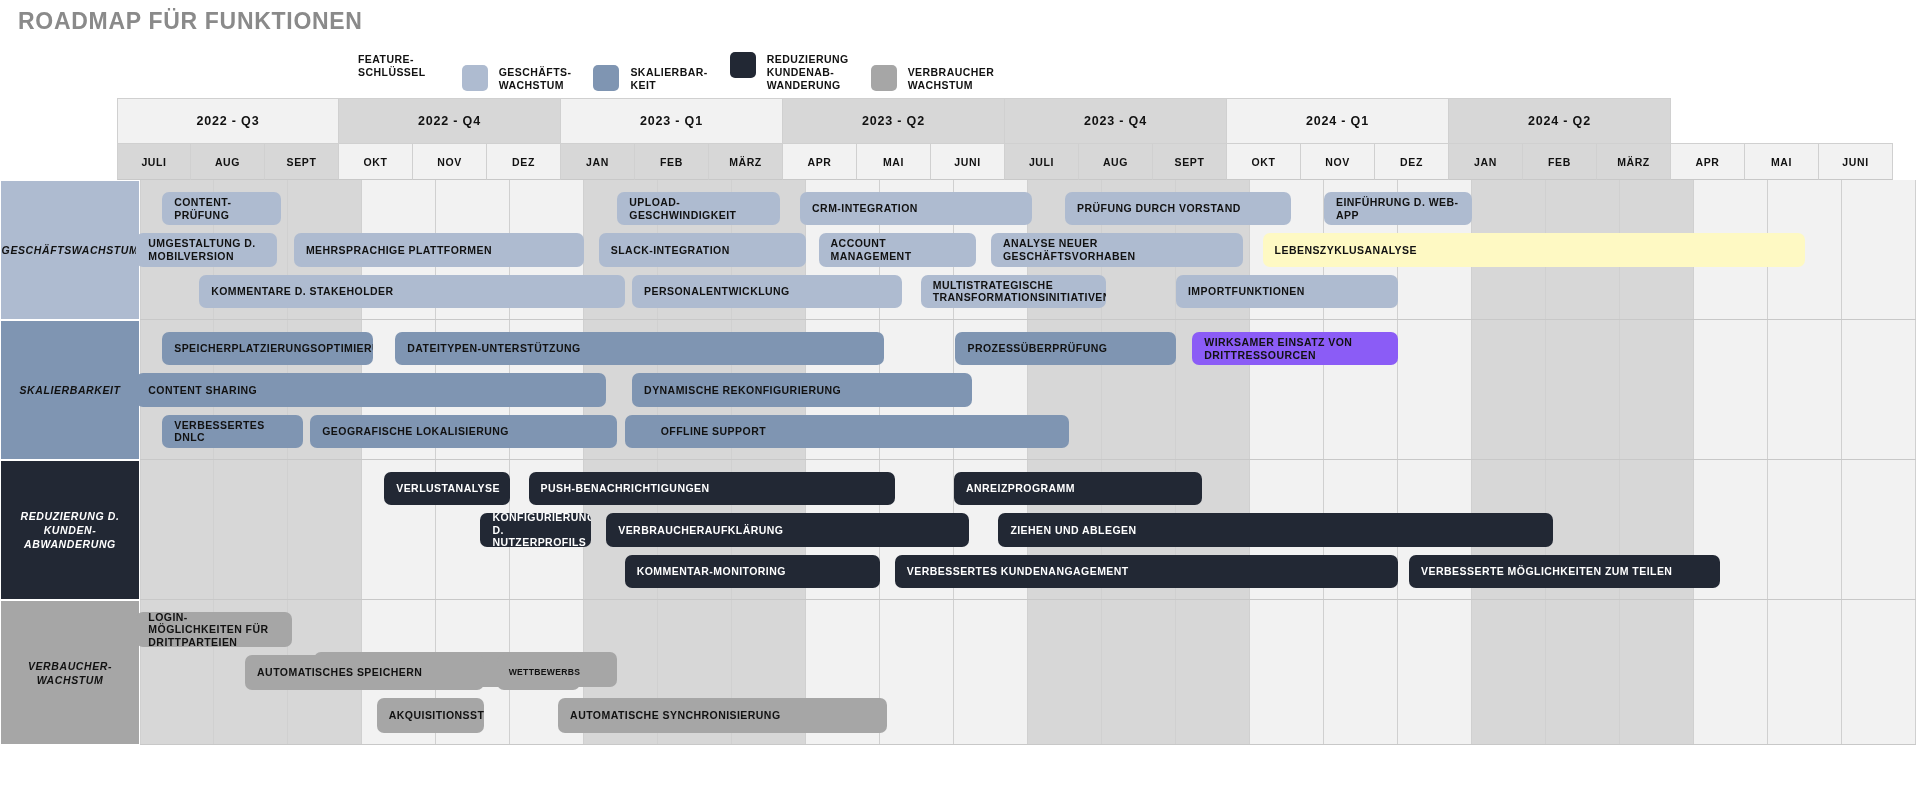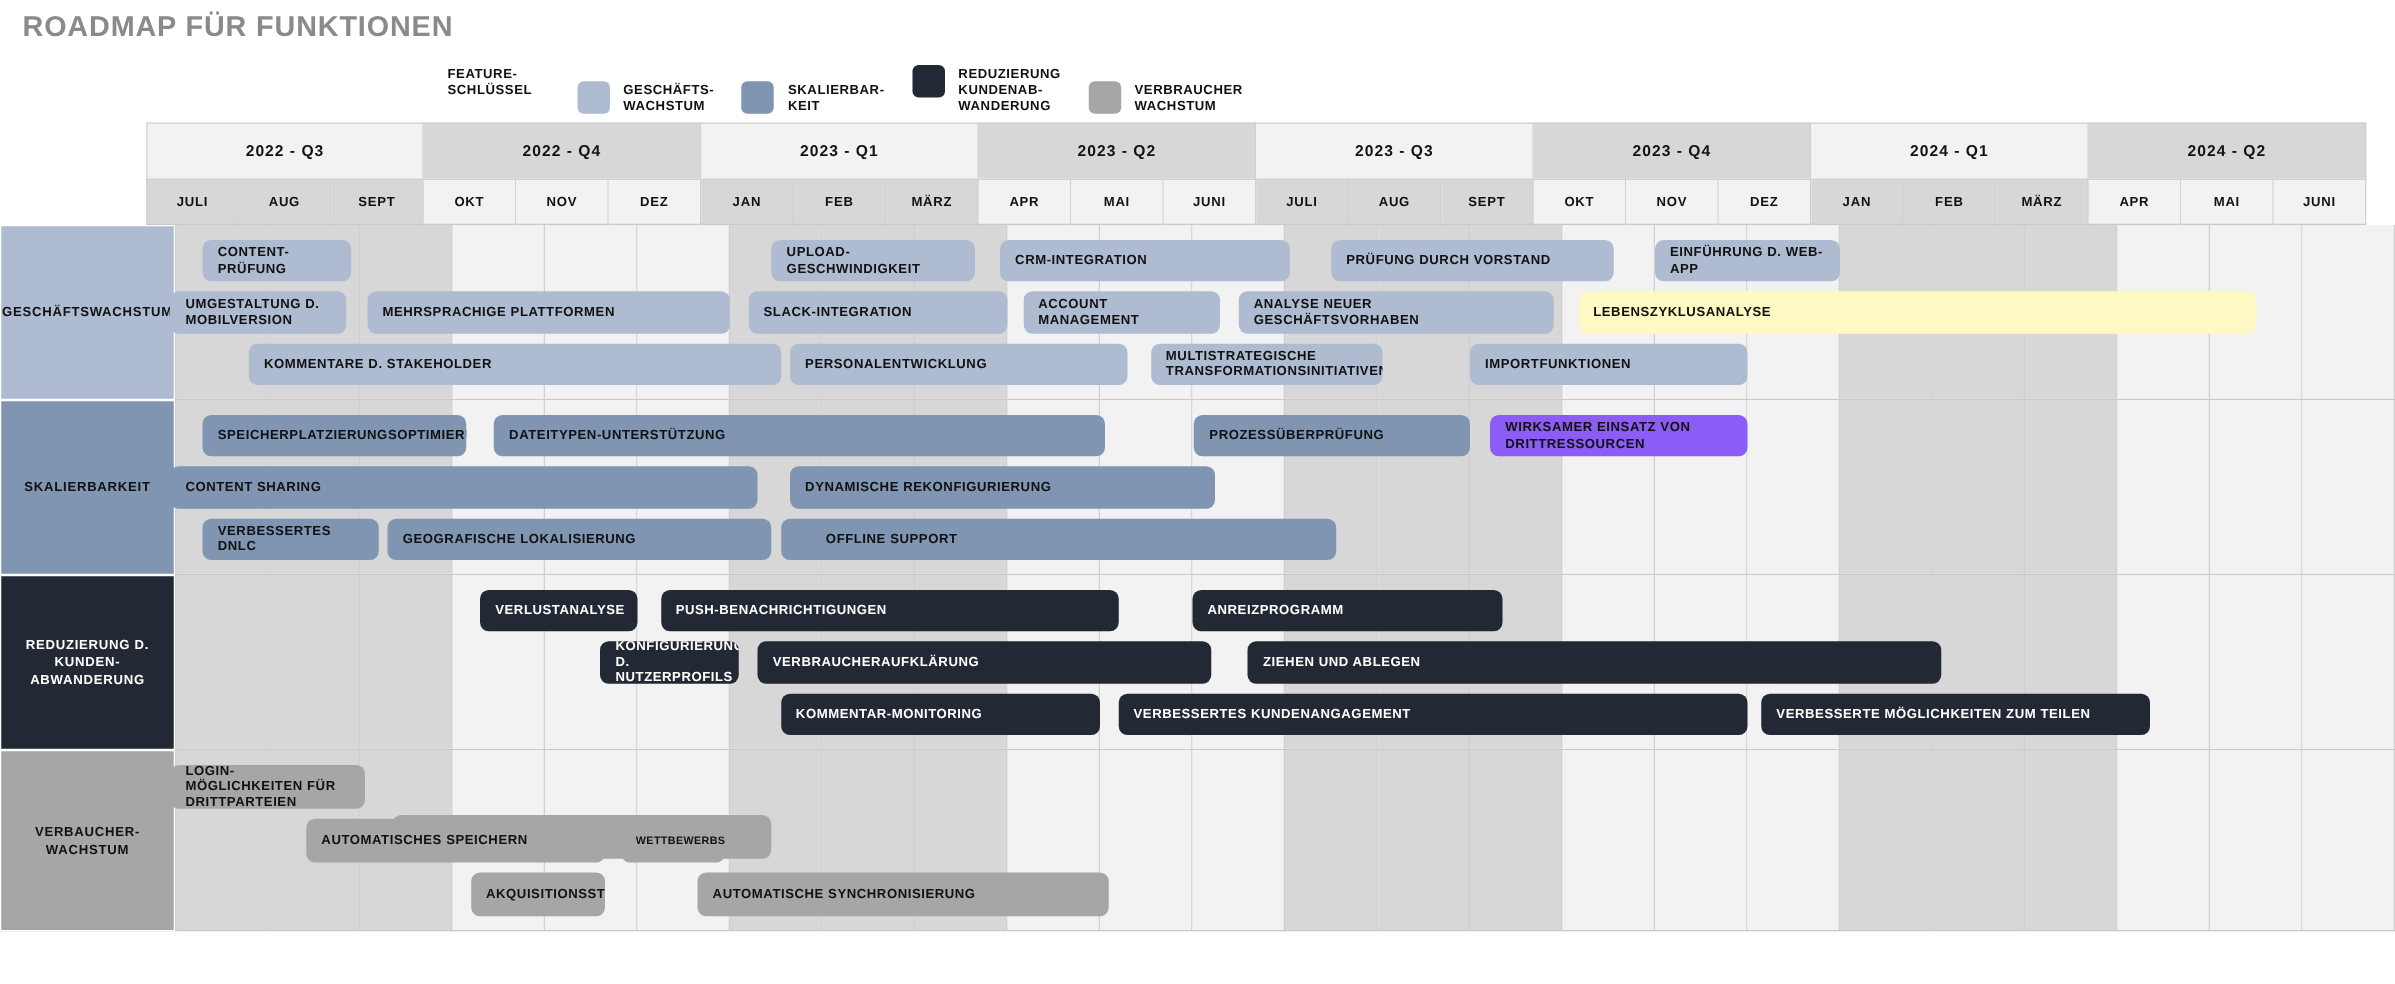--- a/index.html
+++ b/index.html
@@ -59,20 +59,21 @@
   
   .lane{display:flex;position:relative;}
   .lane-label{
     box-sizing:border-box;
     width:140px;flex:0 0 140px;
     display:flex;align-items:center;justify-content:center;
     text-align:center;
     font-size:10.5px;font-weight:bold;letter-spacing:.6px;
     line-height:14px;white-space:pre-line;
     border:1px solid #ffffff;
+    font-style:italic;
   }
   .lane-body{position:relative;flex:1 1 auto;}
   .grid{position:absolute;inset:0;display:flex;}
   .gcol{box-sizing:border-box;border-right:1px solid #d0d0d0;}
   .gcol.lt{background:#f2f2f2;}
   .gcol.dk{background:#d7d7d7;}
   .gcol:first-child{border-left:1px solid #d0d0d0;}
   .lane-body .grid{border-bottom:1px solid #c8c8c8;}
 
   .bar{
@@ -120,21 +121,20 @@
         </div>
       </div>
   </div>
 
   <div class="chart">
     <div class="hdr-row" id="quarter-row">
         <div class="q-cell lt" style="width: 222px;">2022 - Q3</div>
         <div class="q-cell dk" style="width: 222px;">2022 - Q4</div>
         <div class="q-cell lt" style="width: 222px;">2023 - Q1</div>
         <div class="q-cell dk" style="width: 222px;">2023 - Q2</div>
-        <div class="q-cell lt" style="width: 222px;">2023 - Q3</div>
         <div class="q-cell dk" style="width: 222px;">2023 - Q4</div>
         <div class="q-cell lt" style="width: 222px;">2024 - Q1</div>
         <div class="q-cell dk" style="width: 222px;">2024 - Q2</div>
       </div>
     <div class="hdr-row" id="month-row">
         <div class="m-cell dk" style="width: 74px;">JULI</div>
         <div class="m-cell dk" style="width: 74px;">AUG</div>
         <div class="m-cell dk" style="width: 74px;">SEPT</div>
         <div class="m-cell lt" style="width: 74px;">OKT</div>
         <div class="m-cell lt" style="width: 74px;">NOV</div>

